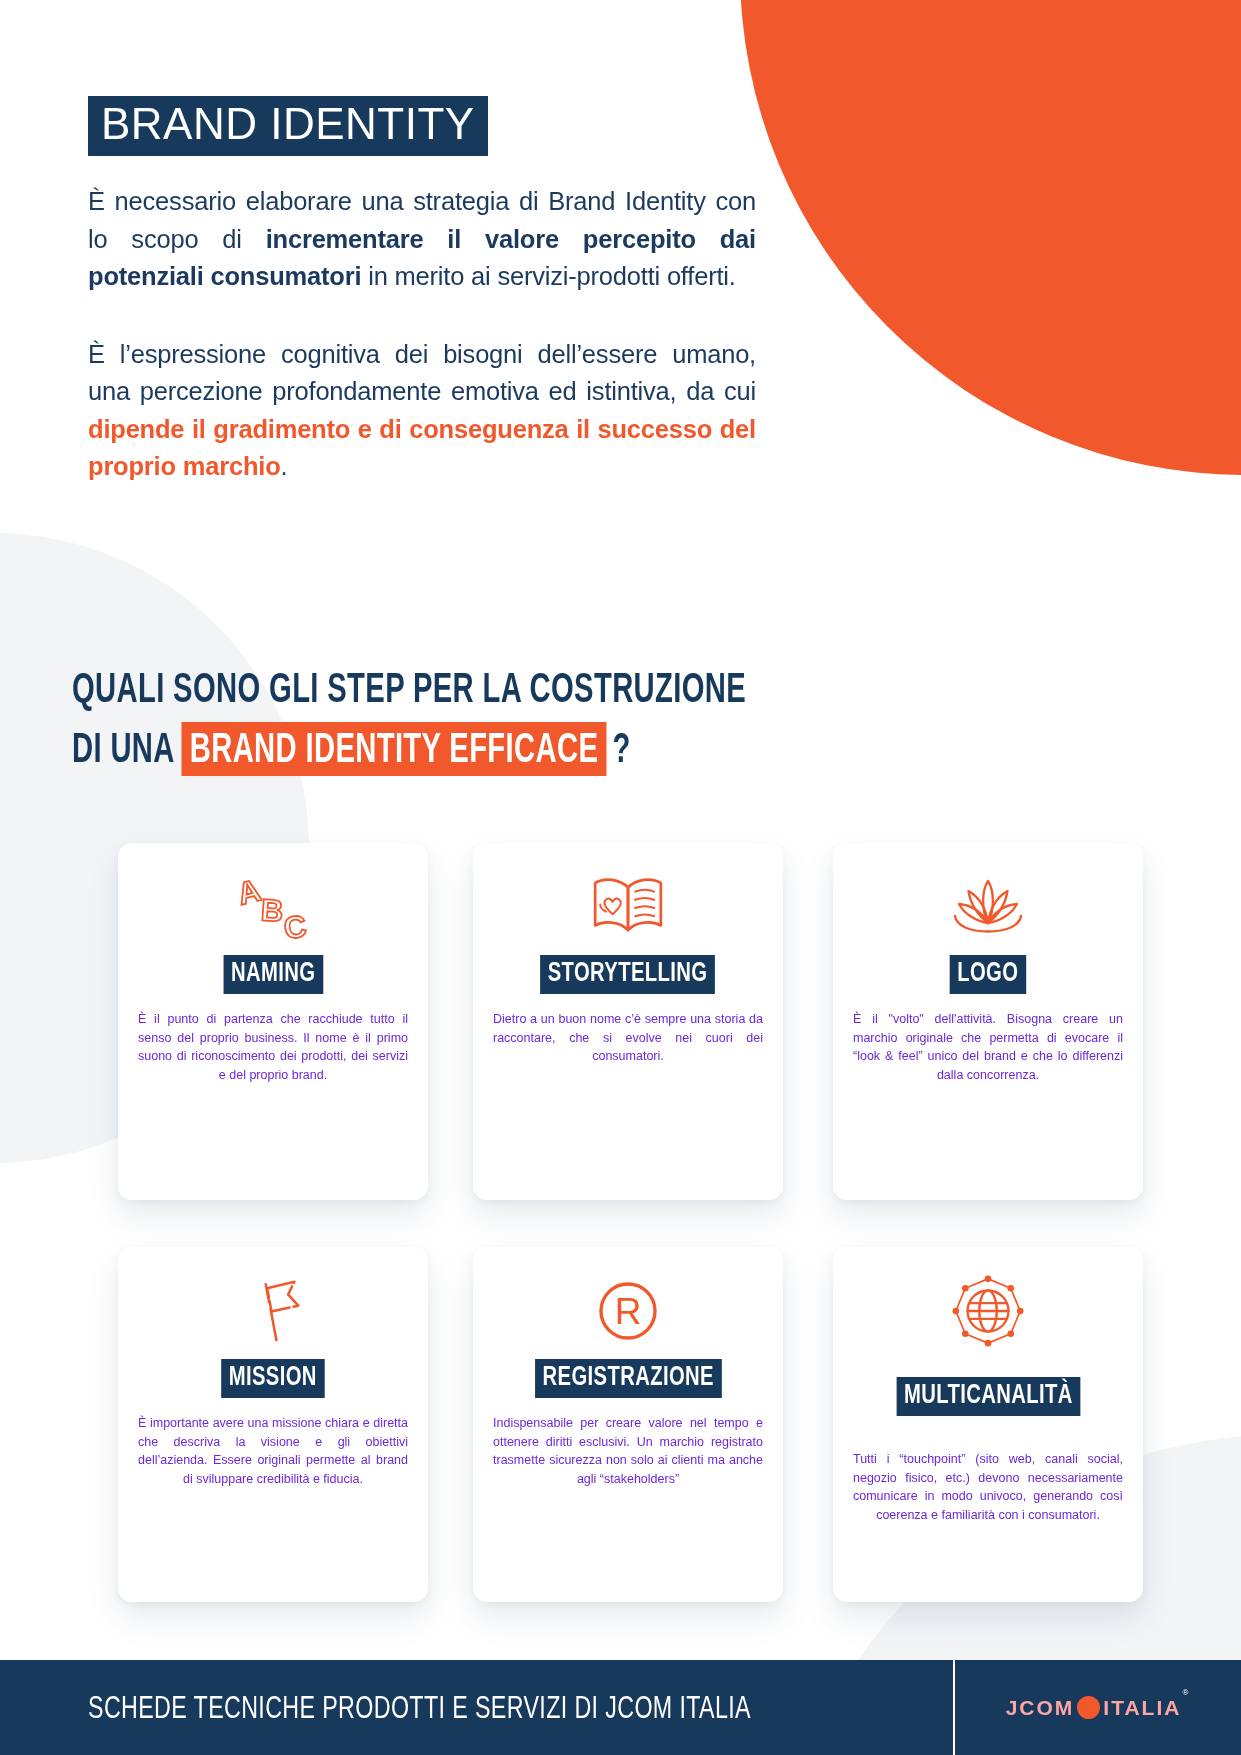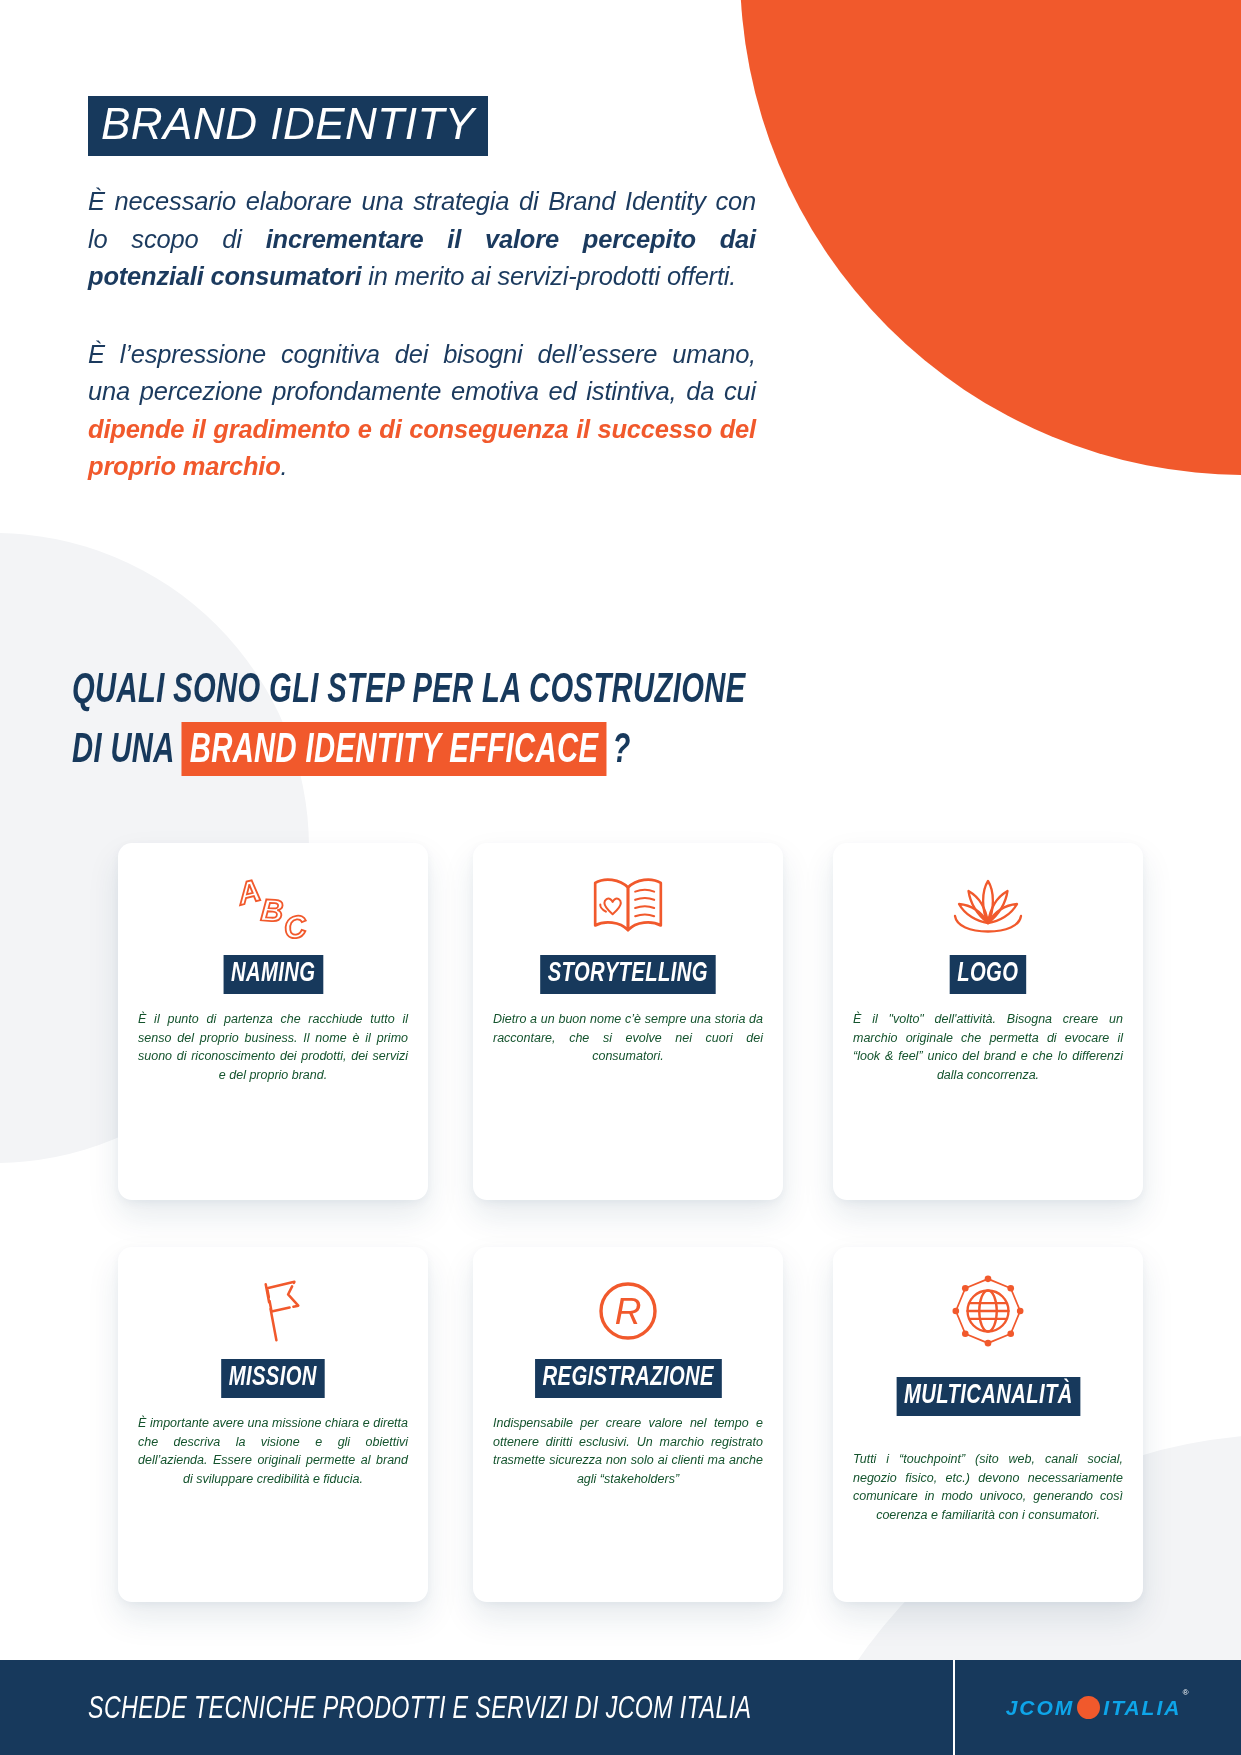--- a/index.html
+++ b/index.html
@@ -1,18 +1,18 @@
 <!DOCTYPE html>
 <html><head>
 <meta charset="utf-8">
 <style>
   html,body{margin:0;padding:0;background:#ffffff;}
   .page{
     position:relative;width:1241px;height:1755px;overflow:hidden;background:#ffffff;
-    font-family:"Liberation Sans","DejaVu Sans",sans-serif;color:#1b3a5e;font-style:italic;
+    font-family:"Liberation Sans","DejaVu Sans",sans-serif;color:#1b3a5e;
   }
   .blob{position:absolute;border-radius:50%;}
   .blob-orange{left:740px;top:-535px;width:1010px;height:1010px;background:#F1592C;}
   .blob-gray-left{left:-321px;top:533px;width:630px;height:630px;background:#F3F4F6;}
   .blob-gray-br{left:764px;top:1434px;width:1052px;height:1052px;background:#F3F4F6;}
 
   .title-badge{
     position:absolute;left:88px;top:96px;display:inline-block;background:#17395C;color:#ffffff;
     font-size:44px;line-height:1;padding:6px 13px 10px 13px;letter-spacing:0.5px;font-weight:400;
   }
@@ -41,39 +41,39 @@
     box-shadow:0 16px 32px rgba(23,57,92,0.10),0 3px 8px rgba(23,57,92,0.05);
     display:flex;flex-direction:column;align-items:center;box-sizing:border-box;padding-top:28px;
   }
   .card-icon{height:72px;display:flex;align-items:center;justify-content:center;}
   .card-label{
     display:inline-block;background:#17395C;color:#ffffff;font-size:27px;font-weight:700;line-height:1;
     padding:4px 10px 8px 10px;letter-spacing:0.5px;white-space:nowrap;
     transform:scaleX(0.75);transform-origin:center center;margin-top:12px;
   }
   .card-text{
-    margin:16px 0 0 0;width:270px;font-size:12.5px;line-height:18.5px;color:#14532d;
+    margin:16px 0 0 0;width:270px;font-size:12.5px;line-height:18.5px;color:#6d28d9;
     text-align:justify;text-align-last:center;-moz-text-align-last:center;
   }
 
   .footer{
     position:absolute;left:0;top:1660px;width:1241px;height:95px;background:#17395C;
     display:flex;align-items:center;text-align:center;
   }
   .footer-text{
     position:absolute;left:88px;top:0;height:95px;display:flex;align-items:center;
     color:#ffffff;font-size:31px;font-weight:400;letter-spacing:0.5px;white-space:nowrap;
     transform:scaleX(0.75);transform-origin:left center;
   }
   .footer-divider{position:absolute;left:953px;top:0;width:2px;height:95px;background:#ffffff;}
   .footer-logo{
     position:absolute;left:953px;top:0;width:288px;height:95px;
     display:flex;align-items:center;justify-content:center;
   }
-  .logo-word{color:#0ea5e9;font-size:21px;font-weight:700;letter-spacing:2px;line-height:1;}
+  .logo-word{color:#fca5a5;font-size:21px;font-weight:700;letter-spacing:2px;line-height:1;}
   .logo-dot{width:23px;height:23px;border-radius:50%;background:#F1592C;margin:0 3px;}
   .logo-reg{color:#ffffff;font-size:8px;align-self:flex-start;margin-top:28px;margin-left:1px;}
 
   svg{display:block;}
   .stroke{fill:none;stroke:#F1592C;stroke-linecap:round;stroke-linejoin:round;}
 </style>
 </head>
 <body>
 
 <div class="page">

